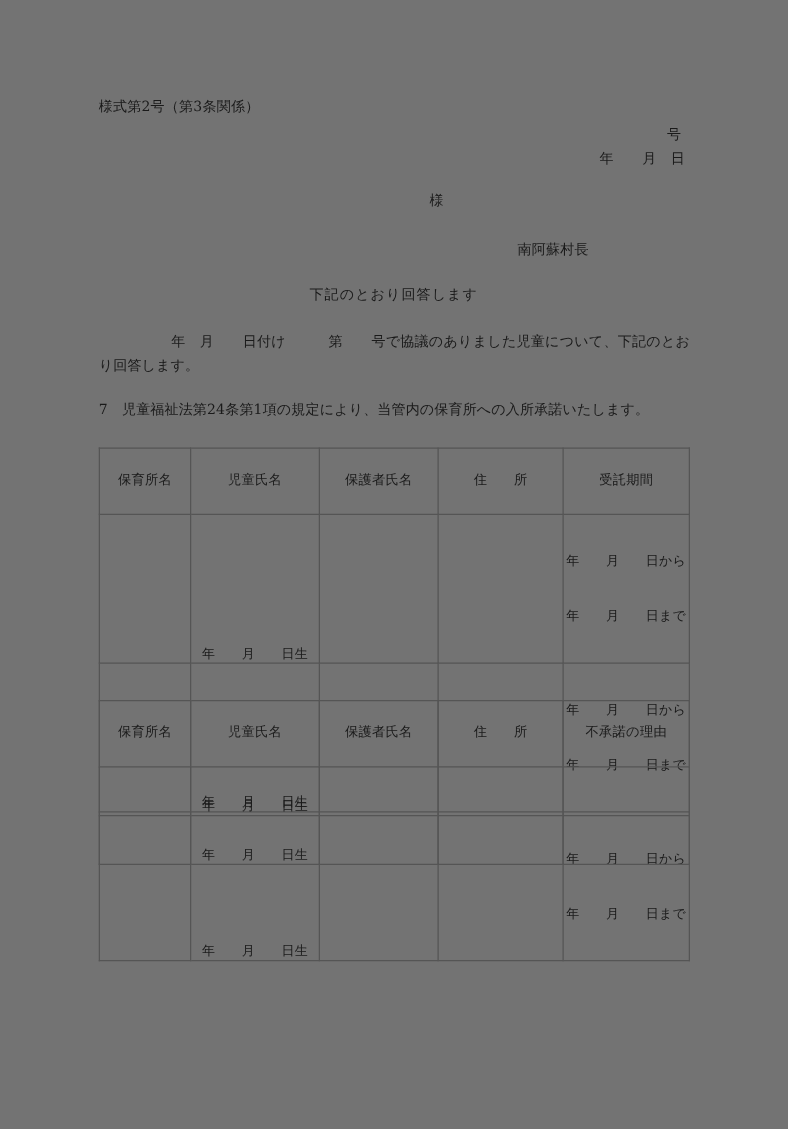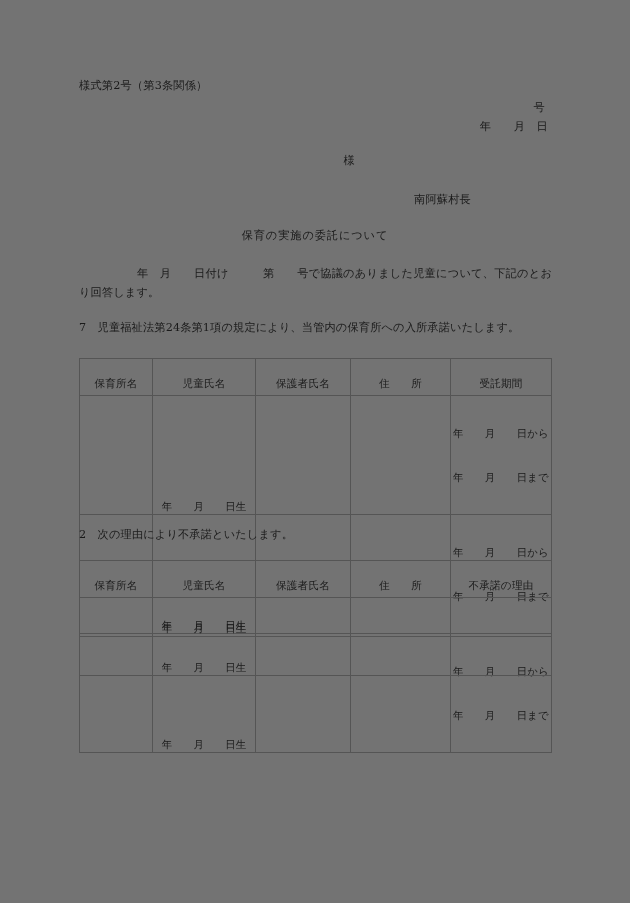--- a/index.html
+++ b/index.html
@@ -84,21 +84,21 @@
     border: 1px solid #555555;
     padding: 0;
     font-weight: normal;
     vertical-align: bottom;
     text-align: center;
   }
 
   .tbl .hd-row th {
     height: 32px;
     vertical-align: bottom;
-    padding-bottom: 4px;
+    padding-bottom: 20px;
     white-space: pre;
   }
 
   .tbl .dt-row td {
     height: 38px;
     vertical-align: bottom;
   }
 
   .cell-birth {
     padding-bottom: 3px;
@@ -130,21 +130,21 @@
     <div class="t form-no">様式第2号（第3条関係）</div>
 
     <div class="t doc-number">号</div>
 
     <div class="t doc-date">年　　月　日</div>
 
     <div class="t addressee">様</div>
 
     <div class="t issuer">南阿蘇村長</div>
 
-    <div class="t title-line">保育の実施の委託について</div>
+    <div class="t title-line">下記のとおり回答します</div>
 
     <div class="body-para">年　月　　日付け　　　第　　号で協議のありました児童について、下記のとおり回答します。</div>
 
     <div class="clause clause-1">7　児童福祉法第24条第1項の規定により、当管内の保育所への入所承諾いたします。</div>
 
     <table class="tbl tbl-1">
       <colgroup>
         <col class="c1">
           <col class="c2">
           <col class="c3">
@@ -187,21 +187,20 @@
           <td></td>
           <td></td>
           <td class="cell-period">
             <span>年　　月　　日から</span>
             <span>年　　月　　日まで</span>
           </td>
         </tr>
       </tbody>
     </table>
 
-    <div class="clause clause-2">2　次の理由により不承諾といたします。</div>
 
     <table class="tbl tbl-2">
       <colgroup>
         <col class="c1">
           <col class="c2">
           <col class="c3">
           <col class="c4">
           <col class="c5">
       </colgroup>
       <thead>

